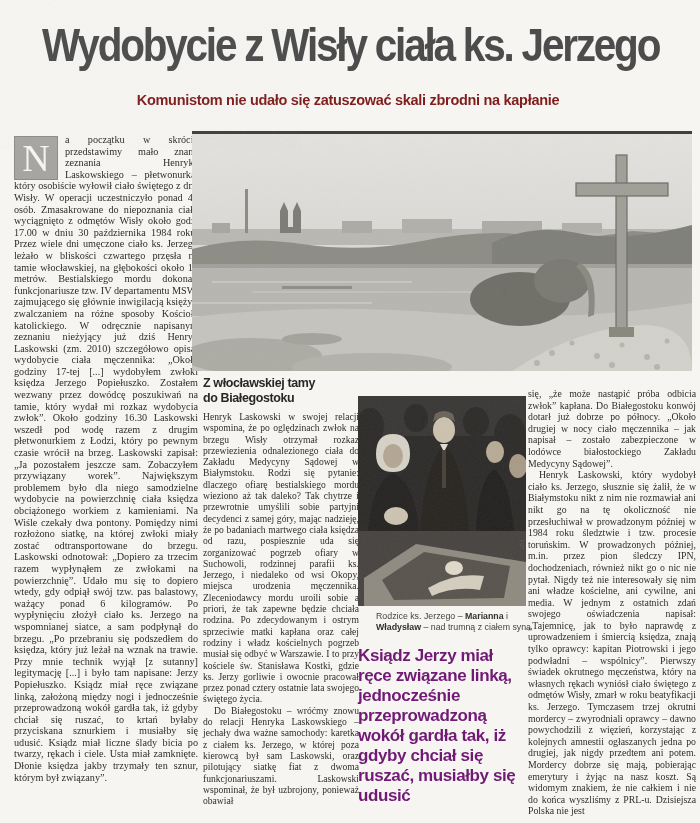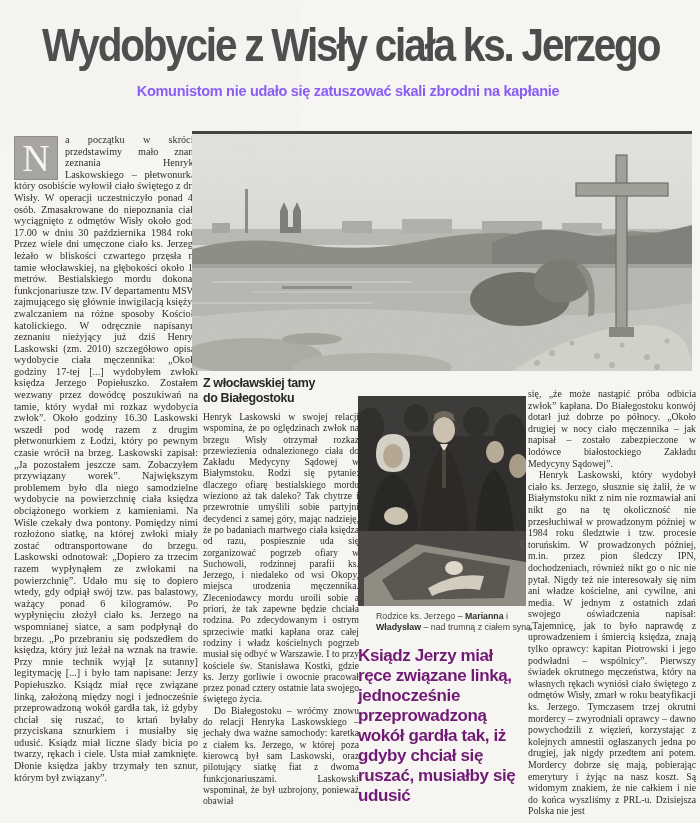--- a/index.html
+++ b/index.html
@@ -11,22 +11,22 @@
   .scan-noise{position:absolute;inset:0;pointer-events:none;opacity:.05;z-index:50;}
 
   
   .head-wrap{position:absolute;left:0;top:18px;width:696px;text-align:center;}
   .headline{
     display:inline-block;font-family:"Liberation Sans",sans-serif;font-weight:bold;
     font-size:46px;letter-spacing:-2.5px;color:#4c4c4c;
     transform:scaleX(.88);transform-origin:center;white-space:nowrap;
   }
   .subheadline{
-    margin-top:11px;font-family:"Liberation Sans",sans-serif;font-weight:bold;
-    font-size:14.5px;letter-spacing:-.3px;color:#8b5cf6;
+    margin-top:20px;font-family:"Liberation Sans",sans-serif;font-weight:bold;
+    font-size:14.5px;letter-spacing:-.3px;color:#7f1d1d;
   }
 
   
   .bodytext{ text-align:justify; }
   .col-left{position:absolute;left:14px;top:134px;width:184px;font-size:10.2px;line-height:11.6px;}
   .col-mid{position:absolute;left:203px;top:376px;width:156px;font-size:9.6px;line-height:11.3px;}
   .col-right{position:absolute;left:528px;top:388px;width:168px;font-size:9.8px;line-height:11.6px;}
   .col-mid p, .col-right p{margin:0;}
   .indent{text-indent:11px;}
 

